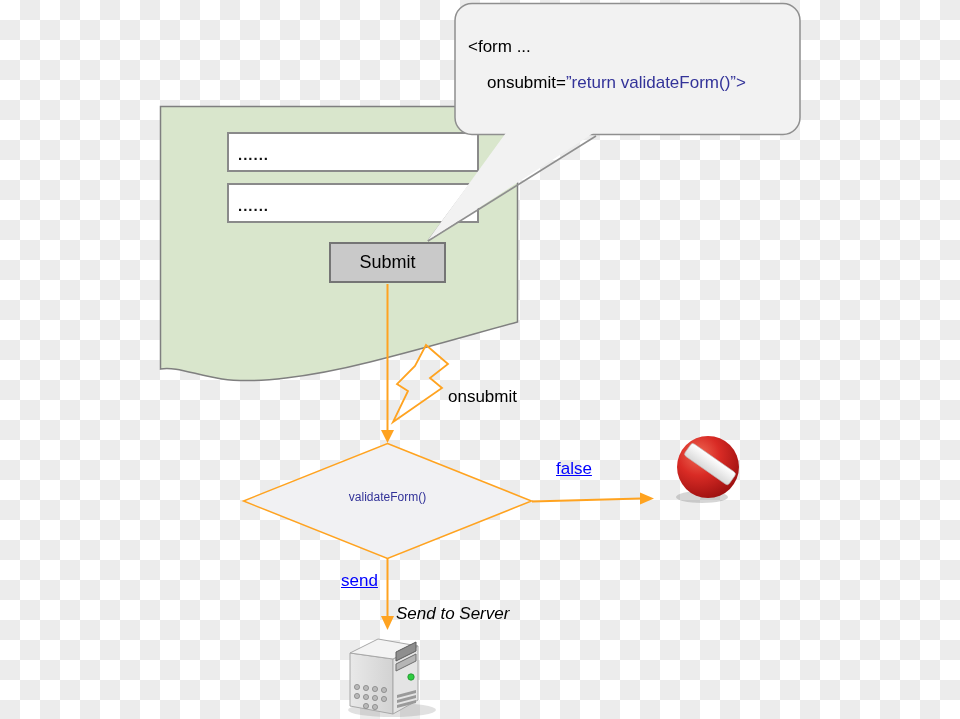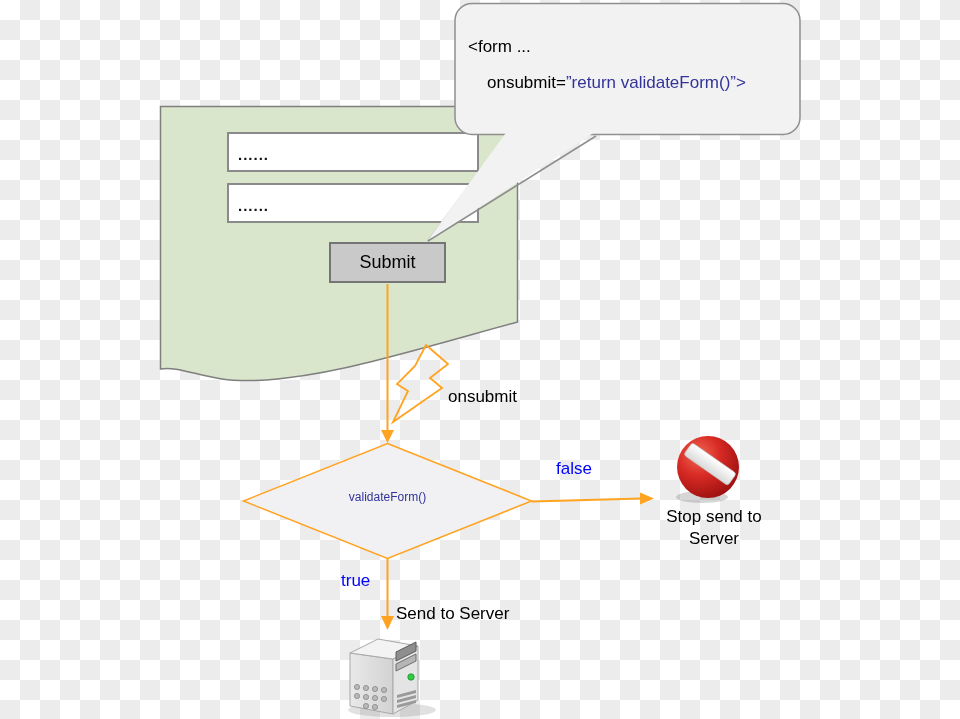--- a/index.html
+++ b/index.html
@@ -19,21 +19,21 @@
   .dots{font-size:15px;font-weight:bold;letter-spacing:1px;color:#111;}
   .submit-label{
     position:absolute;left:330px;top:243px;width:115px;height:39px;
     display:flex;align-items:center;justify-content:center;
     font-size:18px;color:#000;
   }
   .decision-label{
     position:absolute;left:243px;top:490px;width:289px;
     text-align:center;font-size:12px;color:#333399;
   }
-  .branch{color:#0000ff;font-size:17px;}
+  .branch{color:#0000ff;font-size:17px;text-decoration:underline;}
   .plain17{font-size:17px;}
   .stop-label{
     position:absolute;left:652px;top:506px;width:124px;
     text-align:center;font-size:17px;line-height:22px;color:#000;
   }
 </style>
 </head>
 <body>
 
 <div class="stage">
@@ -133,19 +133,18 @@
   <div class="label dots" style="left:238px;top:146px;">......</div>
   <div class="label dots" style="left:238px;top:197px;">......</div>
 
   <div class="submit-label">Submit</div>
 
   <div class="label plain17" style="left:436px;top:387px;margin-left:12px;">onsubmit</div>
 
   <div class="decision-label">validateForm()</div>
 
   <div class="label branch" style="left:556px;top:459px;">false</div>
-  <div class="label branch" style="left:341px;top:571px;">true</div>
+  <div class="label branch" style="left:341px;top:571px;">send</div>
 
-  <div class="label plain17" style="left:396px;top:604px;">Send to Server</div>
+  <div class="label plain17" style="left:396px;top:604px;font-style:italic;">Send to Server</div>
 
-  <div class="stop-label"><span>Stop send to</span><br><span>Server</span></div>
 
 </div>
 
 </body></html>

